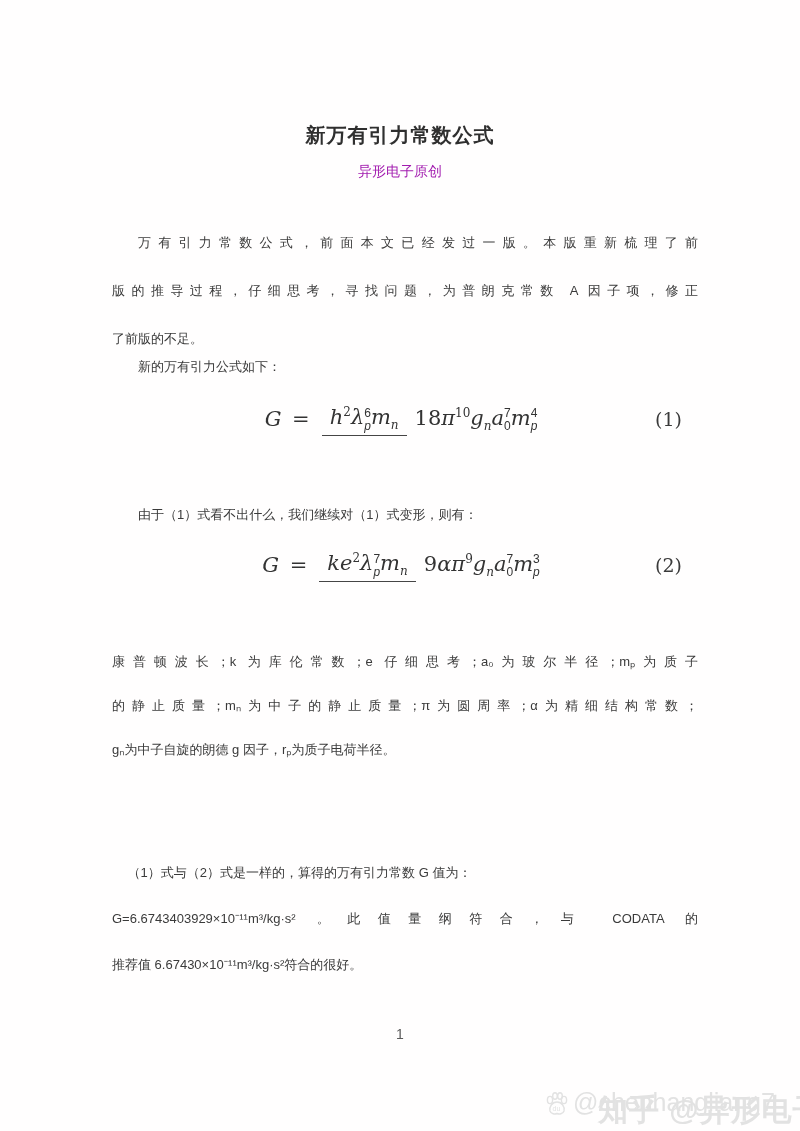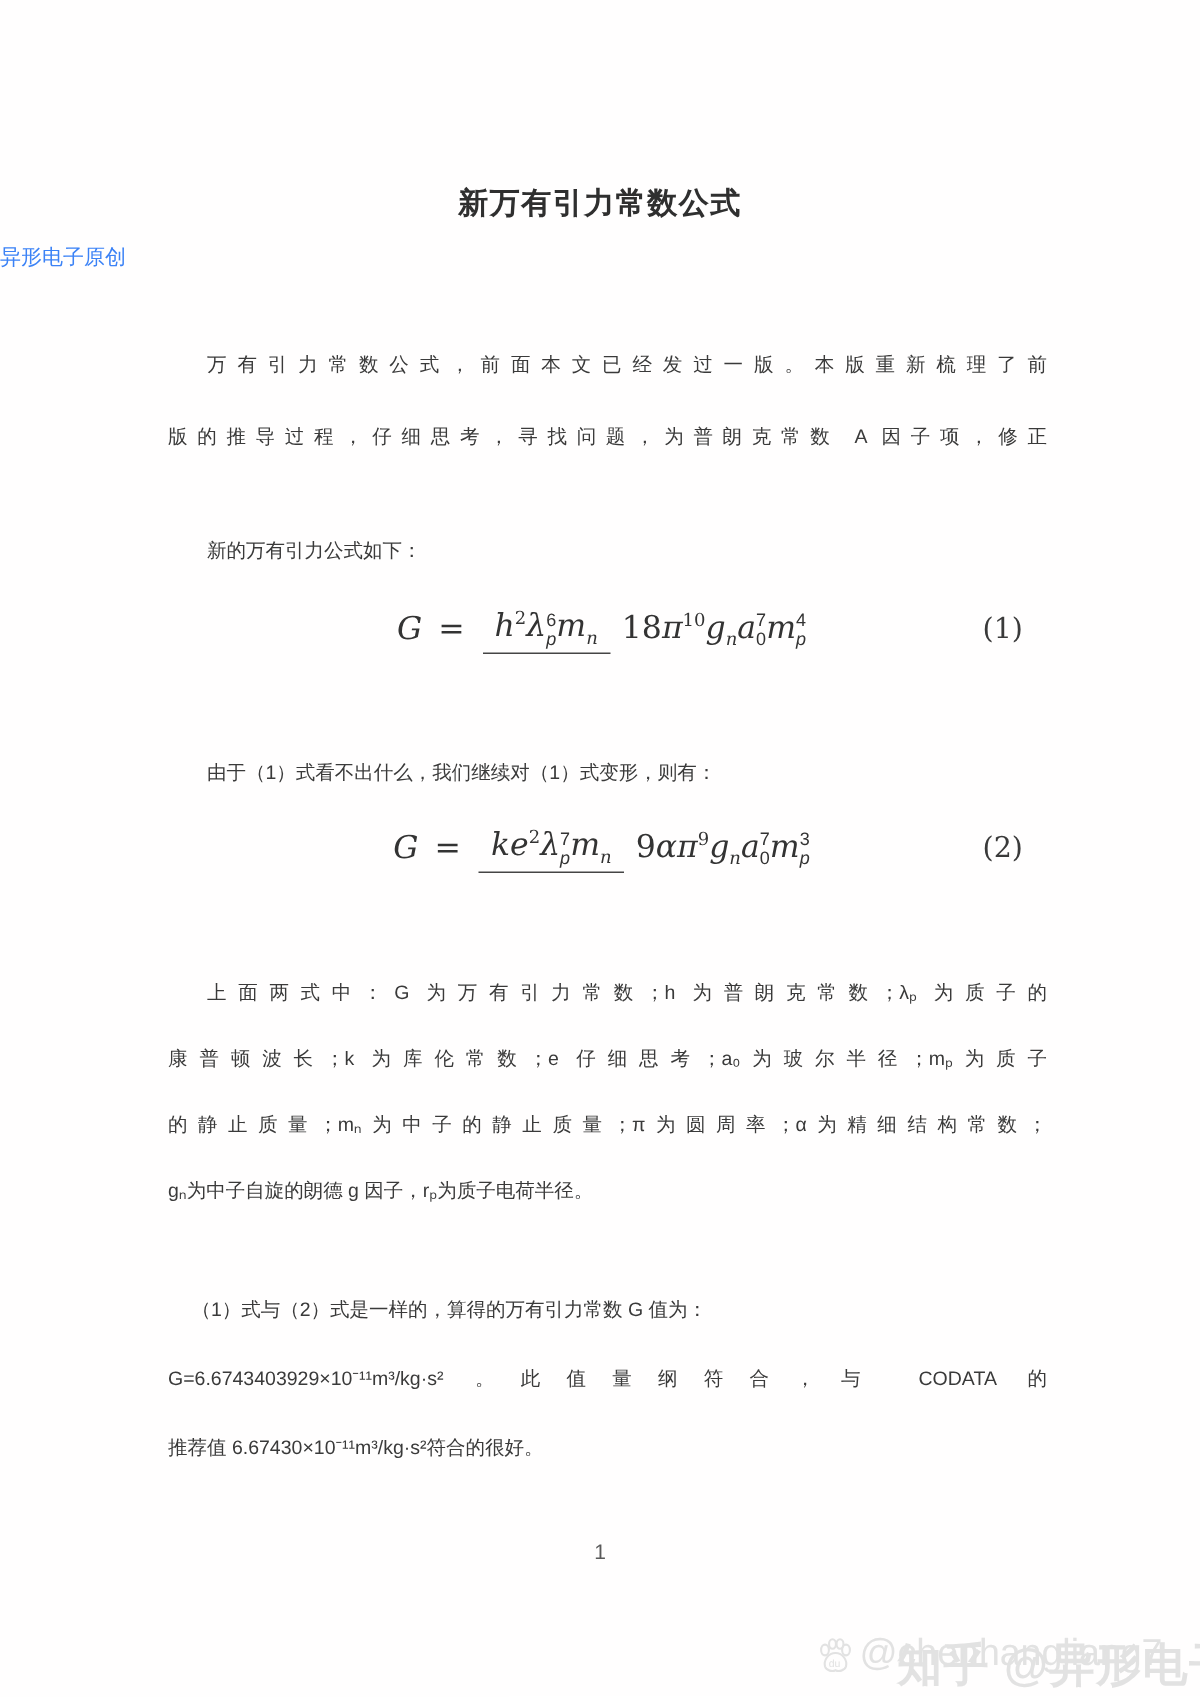--- a/index.html
+++ b/index.html
@@ -5,22 +5,22 @@
   html,body { margin:0; padding:0; background:#ffffff; }
   .doc {
     position:relative; width:800px; height:1131px; background:#fffefe;
     font-family:"Liberation Sans", sans-serif; color:#3c3c3c; overflow:hidden;
   }
   .title {
     position:absolute; top:122px; left:0; width:800px; text-align:center;
     font-size:20px; font-weight:600; color:#2f2f2f; letter-spacing:1px;
   }
   .subtitle {
-    position:absolute; top:163px; left:0; width:800px; text-align:left;
-    font-size:14px; color:#3b82f6;
+    position:absolute; top:163px; left:0; width:800px; text-align:center;
+    font-size:14px; color:#a21caf;
   }
   .bodyblock { position:absolute; left:112px; width:586px; font-size:13px; color:#3a3a3a; }
   .line { height:48px; line-height:48px; overflow:hidden; white-space:nowrap; }
   .lh44 .line { height:44px; line-height:44px; }
   .lh46 .line { height:46px; line-height:46px; }
   .jline { text-align:justify; text-align-last:justify; }
   .indent { text-indent:2em; }
   .indent-sm { text-indent:1.2em; }
   .single { height:30px; line-height:30px; }
 
@@ -64,20 +64,21 @@
 <body>
 
 <div class="doc">
 
   <div class="title">新万有引力常数公式</div>
   <div class="subtitle">异形电子原创</div>
 
   <div class="bodyblock" style="top:219px;">
     <div class="line jline indent">万有引力常数公式，前面本文已经发过一版。本版重新梳理了前</div>
     <div class="line jline">版的推导过程，仔细思考，寻找问题，为普朗克常数 A 因子项，修正</div>
+    <div class="line">了前版的不足。</div>
   </div>
 
   <div class="bodyblock" style="top:352px;">
     <div class="line single indent">新的万有引力公式如下：</div>
   </div>
 
   <div class="eq-row" style="top:383px; height:72px;">
     <div class="eq-group">
       <span class="eq-lhs"><span class="it">G</span> <span>=</span></span>
       <span class="frac">
@@ -115,21 +116,20 @@
             </span><span class="it">m</span><span class="supsub">
               <span class="t">3</span>
               <span class="b it">p</span>
             </span></span>
       </span>
     </div>
     <span class="eq-num">(2)</span>
   </div>
 
   <div class="bodyblock lh44" style="top:640px;">
-    <div class="line jline indent">上面两式中：G 为万有引力常数；h 为普朗克常数；λₚ 为质子的</div>
     <div class="line jline">康普顿波长；k 为库伦常数；e 仔细思考；a₀为玻尔半径；mₚ为质子</div>
     <div class="line jline">的静止质量；mₙ为中子的静止质量；π为圆周率；α为精细结构常数；</div>
     <div class="line">gₙ为中子自旋的朗德 g 因子，rₚ为质子电荷半径。</div>
   </div>
 
   <div class="bodyblock lh46" style="top:850px;">
     <div class="line indent-sm">（1）式与（2）式是一样的，算得的万有引力常数 G 值为：</div>
     <div class="line jline">G=6.6743403929×10⁻¹¹m³/kg·s² 。此值量纲符合，与 CODATA 的</div>
     <div class="line">推荐值 6.67430×10⁻¹¹m³/kg·s²符合的很好。</div>
   </div>

